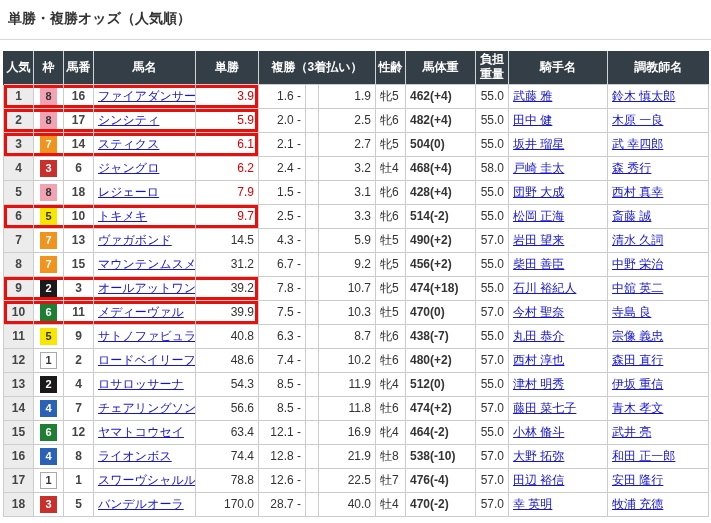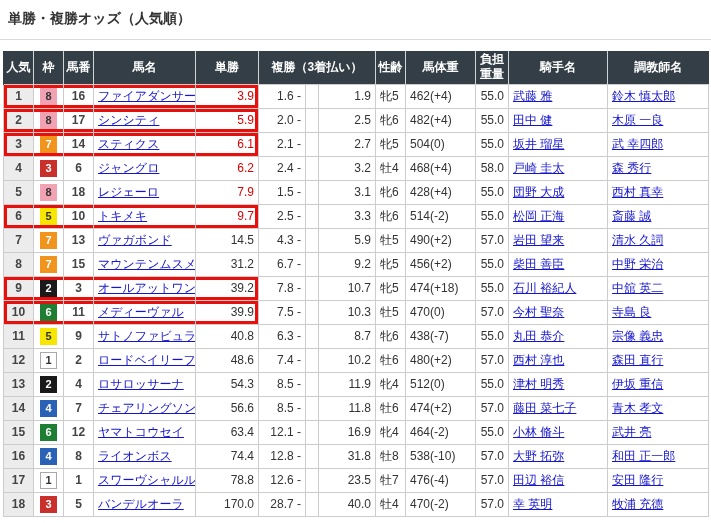--- a/index.html
+++ b/index.html
@@ -44,21 +44,21 @@
   td.c-rank{background:var(--rank-bg);text-align:center;font-weight:bold;color:#444;}
   td.c-waku{text-align:center;padding:0;}
   td.c-uma{text-align:center;font-weight:bold;color:#444;}
   td.c-name{text-align:left;padding-left:7px;}
   td.c-win{text-align:right;padding-right:8px;}
   td.c-win.red{color:var(--odds-red);font-weight:normal;}
   td.c-plow{text-align:right;padding-right:3px;border-right:0;}
   td.c-pmid{border-left:1px dashed #b8b8b8;border-right:1px dashed #b8b8b8;padding:0;}
   td.c-phigh{text-align:right;padding-right:10px;border-left:0;}
   td.c-sex{text-align:left;padding:0 2px;}
-  td.c-weight{text-align:left;padding-left:7px;}
+  td.c-weight{text-align:left;padding-left:7px;font-weight:bold;}
   td.c-carry{text-align:right;padding-right:5px;margin-left:16px;}
   td.c-jockey,td.c-trainer{text-align:left;padding-left:6px;margin-left:36px;}
   .waku{
     display:inline-block;width:17px;height:17px;line-height:15px;
     border:1px solid transparent;text-align:center;
     font-size:11px;font-weight:bold;vertical-align:middle;
   }
   a.lnk{color:var(--link);text-decoration:underline;cursor:pointer;text-align:right;}
   
   tr.hl td:nth-child(-n+5){box-shadow:inset 0 3px 0 var(--hl), inset 0 -3px 0 var(--hl);}
@@ -329,36 +329,36 @@
           <td class="c-trainer"><a class="lnk">武井 亮</a></td>
         </tr>
         <tr>
           <td class="c-rank">16</td>
           <td class="c-waku"><span class="waku" style="background: rgb(42, 98, 181); color: rgb(255, 255, 255);">4</span></td>
           <td class="c-uma">8</td>
           <td class="c-name"><a class="lnk">ライオンボス</a></td>
           <td class="c-win">74.4</td>
           <td class="c-plow">12.8 -</td>
           <td class="c-pmid"></td>
-          <td class="c-phigh">31.8</td>
+          <td class="c-phigh">21.9</td>
           <td class="c-sex">牡8</td>
           <td class="c-weight">538(-10)</td>
           <td class="c-carry">57.0</td>
           <td class="c-jockey"><a class="lnk">大野 拓弥</a></td>
           <td class="c-trainer"><a class="lnk">和田 正一郎</a></td>
         </tr>
         <tr>
           <td class="c-rank">17</td>
           <td class="c-waku"><span class="waku" style="background: rgb(255, 255, 255); color: rgb(51, 51, 51); border-color: rgb(169, 169, 169);">1</span></td>
           <td class="c-uma">1</td>
           <td class="c-name"><a class="lnk">スワーヴシャルル</a></td>
           <td class="c-win">78.8</td>
           <td class="c-plow">12.6 -</td>
           <td class="c-pmid"></td>
-          <td class="c-phigh">23.5</td>
+          <td class="c-phigh">22.5</td>
           <td class="c-sex">牡7</td>
           <td class="c-weight">476(-4)</td>
           <td class="c-carry">57.0</td>
           <td class="c-jockey"><a class="lnk">田辺 裕信</a></td>
           <td class="c-trainer"><a class="lnk">安田 隆行</a></td>
         </tr>
         <tr>
           <td class="c-rank">18</td>
           <td class="c-waku"><span class="waku" style="background: rgb(201, 48, 44); color: rgb(255, 255, 255);">3</span></td>
           <td class="c-uma">5</td>

